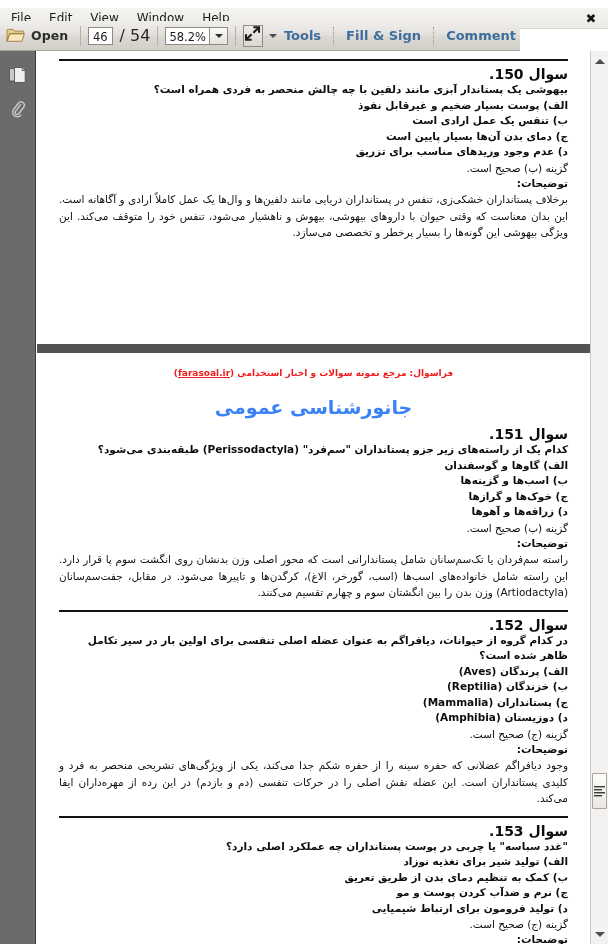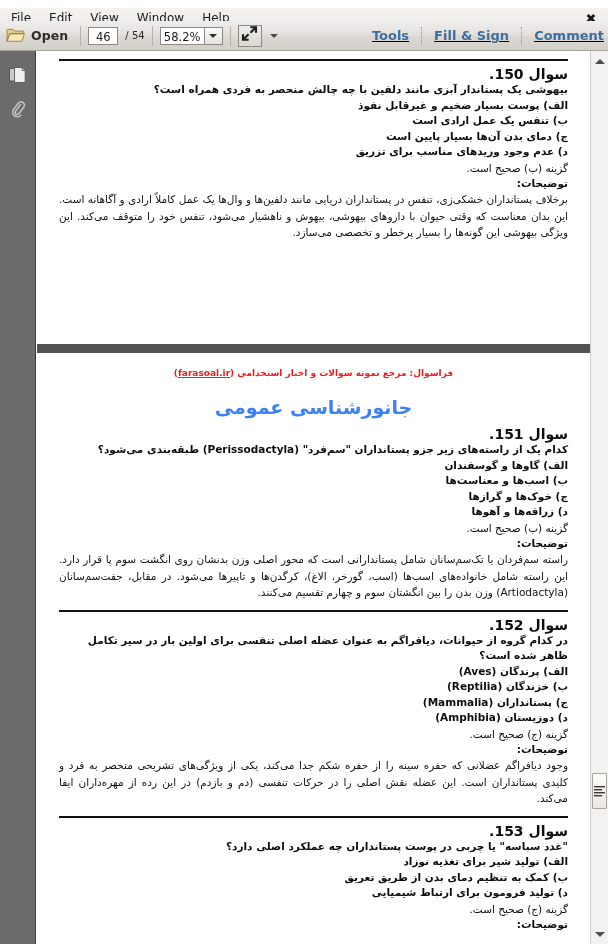--- a/index.html
+++ b/index.html
@@ -47,21 +47,21 @@
     display: flex; align-items: center; justify-content: center;
     font-size: 13px; font-weight: bold; color: #161616;
     line-height: 1;
     margin-right: 4px;
   }
 
   
   .toolbar {
     position: absolute;
     left: 0; top: 21px;
-    width: 608px; height: 30px;
+    width: 520px; height: 30px;
     background: linear-gradient(to bottom, #f0eeec 0%, #e3e0dc 48%, #dcd9d4 52%, #d2cfc9 100%);
     border-bottom: 1px solid #a9a49c;
     display: flex;
     align-items: center;
     box-sizing: border-box;
   }
   .tb-sep {
     width: 1px; height: 20px;
     background: #b5b1aa;
     margin: 0 7px;
@@ -87,21 +87,21 @@
     width: 30px; height: 18px;
     background: #ffffff;
     border: 1px solid #8e8a83;
     font-size: 11.5px;
     color: #1b1b1b;
     text-align: center;
     line-height: 18px;
     box-sizing: border-box;
   }
   .page-total {
-    font-size: 10px;
+    font-size: 16px;
     color: #2a2a2a;
     margin-left: 7px;
     white-space: nowrap;
   }
   .zoom-group { display: flex; align-items: center; }
   .zoom-box {
     width: 44px; height: 18px;
     background: #ffffff;
     border: 1px solid #8e8a83;
     border-right: none;
@@ -135,21 +135,21 @@
     background: linear-gradient(to bottom,#efedea,#dbd7d1);
     border: 1px solid #8e8a83;
     box-sizing: border-box;
     display: flex; align-items: center; justify-content: center;
   }
   .more-btn {
     width: 18px; height: 22px;
     display: flex; align-items: center; justify-content: center;
     margin-left: 3px;
   }
-  .tb-right { margin-left: auto; display: flex; align-items: center; text-decoration: underline; }
+  .tb-right { margin-left: auto; display: flex; align-items: center; }
   .tb-link {
     font-size: 13px;
     font-weight: bold;
     color: #3d6e9e;
     padding: 0 4px;
     white-space: nowrap;
     cursor: default;
   }
 
   
@@ -416,21 +416,21 @@
 
         <div class="site-header">
           <span>فراسوال: مرجع نمونه سوالات و اخبار استخدامی (</span><span class="u">farasoal.ir</span><span>)</span>
         </div>
 
         <div class="section-title">جانورشناسی عمومی</div>
 
         <div class="q-num">سوال 151.</div>
         <div class="q-stem">کدام یک از راسته‌های زیر جزو پستانداران "سم‌فرد" (Perissodactyla) طبقه‌بندی می‌شود؟</div>
         <div class="q-opt">الف) گاوها و گوسفندان</div>
-        <div class="q-opt">ب) اسب‌ها و معناست‌ها</div>
+        <div class="q-opt">ب) اسب‌ها و گزینه‌ها</div>
         <div class="q-opt">ج) خوک‌ها و گرازها</div>
         <div class="q-opt">د) زرافه‌ها و آهوها</div>
         <div class="q-answer">گزینه (ب) صحیح است.</div>
         <div class="q-exp-label">توضیحات:</div>
         <div class="q-exp">راسته سم‌فردان یا تک‌سم‌سانان شامل پستاندارانی است که محور اصلی وزن بدنشان روی انگشت سوم پا قرار دارد. این راسته شامل خانواده‌های اسب‌ها (اسب، گورخر، الاغ)، کرگدن‌ها و تاپیرها می‌شود. در مقابل، جفت‌سم‌سانان (Artiodactyla) وزن بدن را بین انگشتان سوم و چهارم تقسیم می‌کنند.</div>
 
         <div class="hr-rule"></div>
 
         <div class="q-num">سوال 152.</div>
         <div class="q-stem">در کدام گروه از حیوانات، دیافراگم به عنوان عضله اصلی تنفسی برای اولین بار در سیر تکامل ظاهر شده است؟</div>
@@ -441,20 +441,21 @@
         <div class="q-answer">گزینه (ج) صحیح است.</div>
         <div class="q-exp-label">توضیحات:</div>
         <div class="q-exp">وجود دیافراگم عضلانی که حفره سینه را از حفره شکم جدا می‌کند، یکی از ویژگی‌های تشریحی منحصر به فرد و کلیدی پستانداران است. این عضله نقش اصلی را در حرکات تنفسی (دم و بازدم) در این رده از مهره‌داران ایفا می‌کند.</div>
 
         <div class="hr-rule"></div>
 
         <div class="q-num">سوال 153.</div>
         <div class="q-stem">"غدد سباسه" یا چربی در پوست پستانداران چه عملکرد اصلی دارد؟</div>
         <div class="q-opt">الف) تولید شیر برای تغذیه نوزاد</div>
         <div class="q-opt">ب) کمک به تنظیم دمای بدن از طریق تعریق</div>
+        <div class="q-opt">ج) نرم و ضدآب کردن پوست و مو</div>
         <div class="q-opt">د) تولید فرومون برای ارتباط شیمیایی</div>
         <div class="q-answer">گزینه (ج) صحیح است.</div>
         <div class="q-exp-label">توضیحات:</div>
 
       </div>
     </div>
   </div>
 
   <div class="scrollbar">
     <div class="sb-arrow up">

